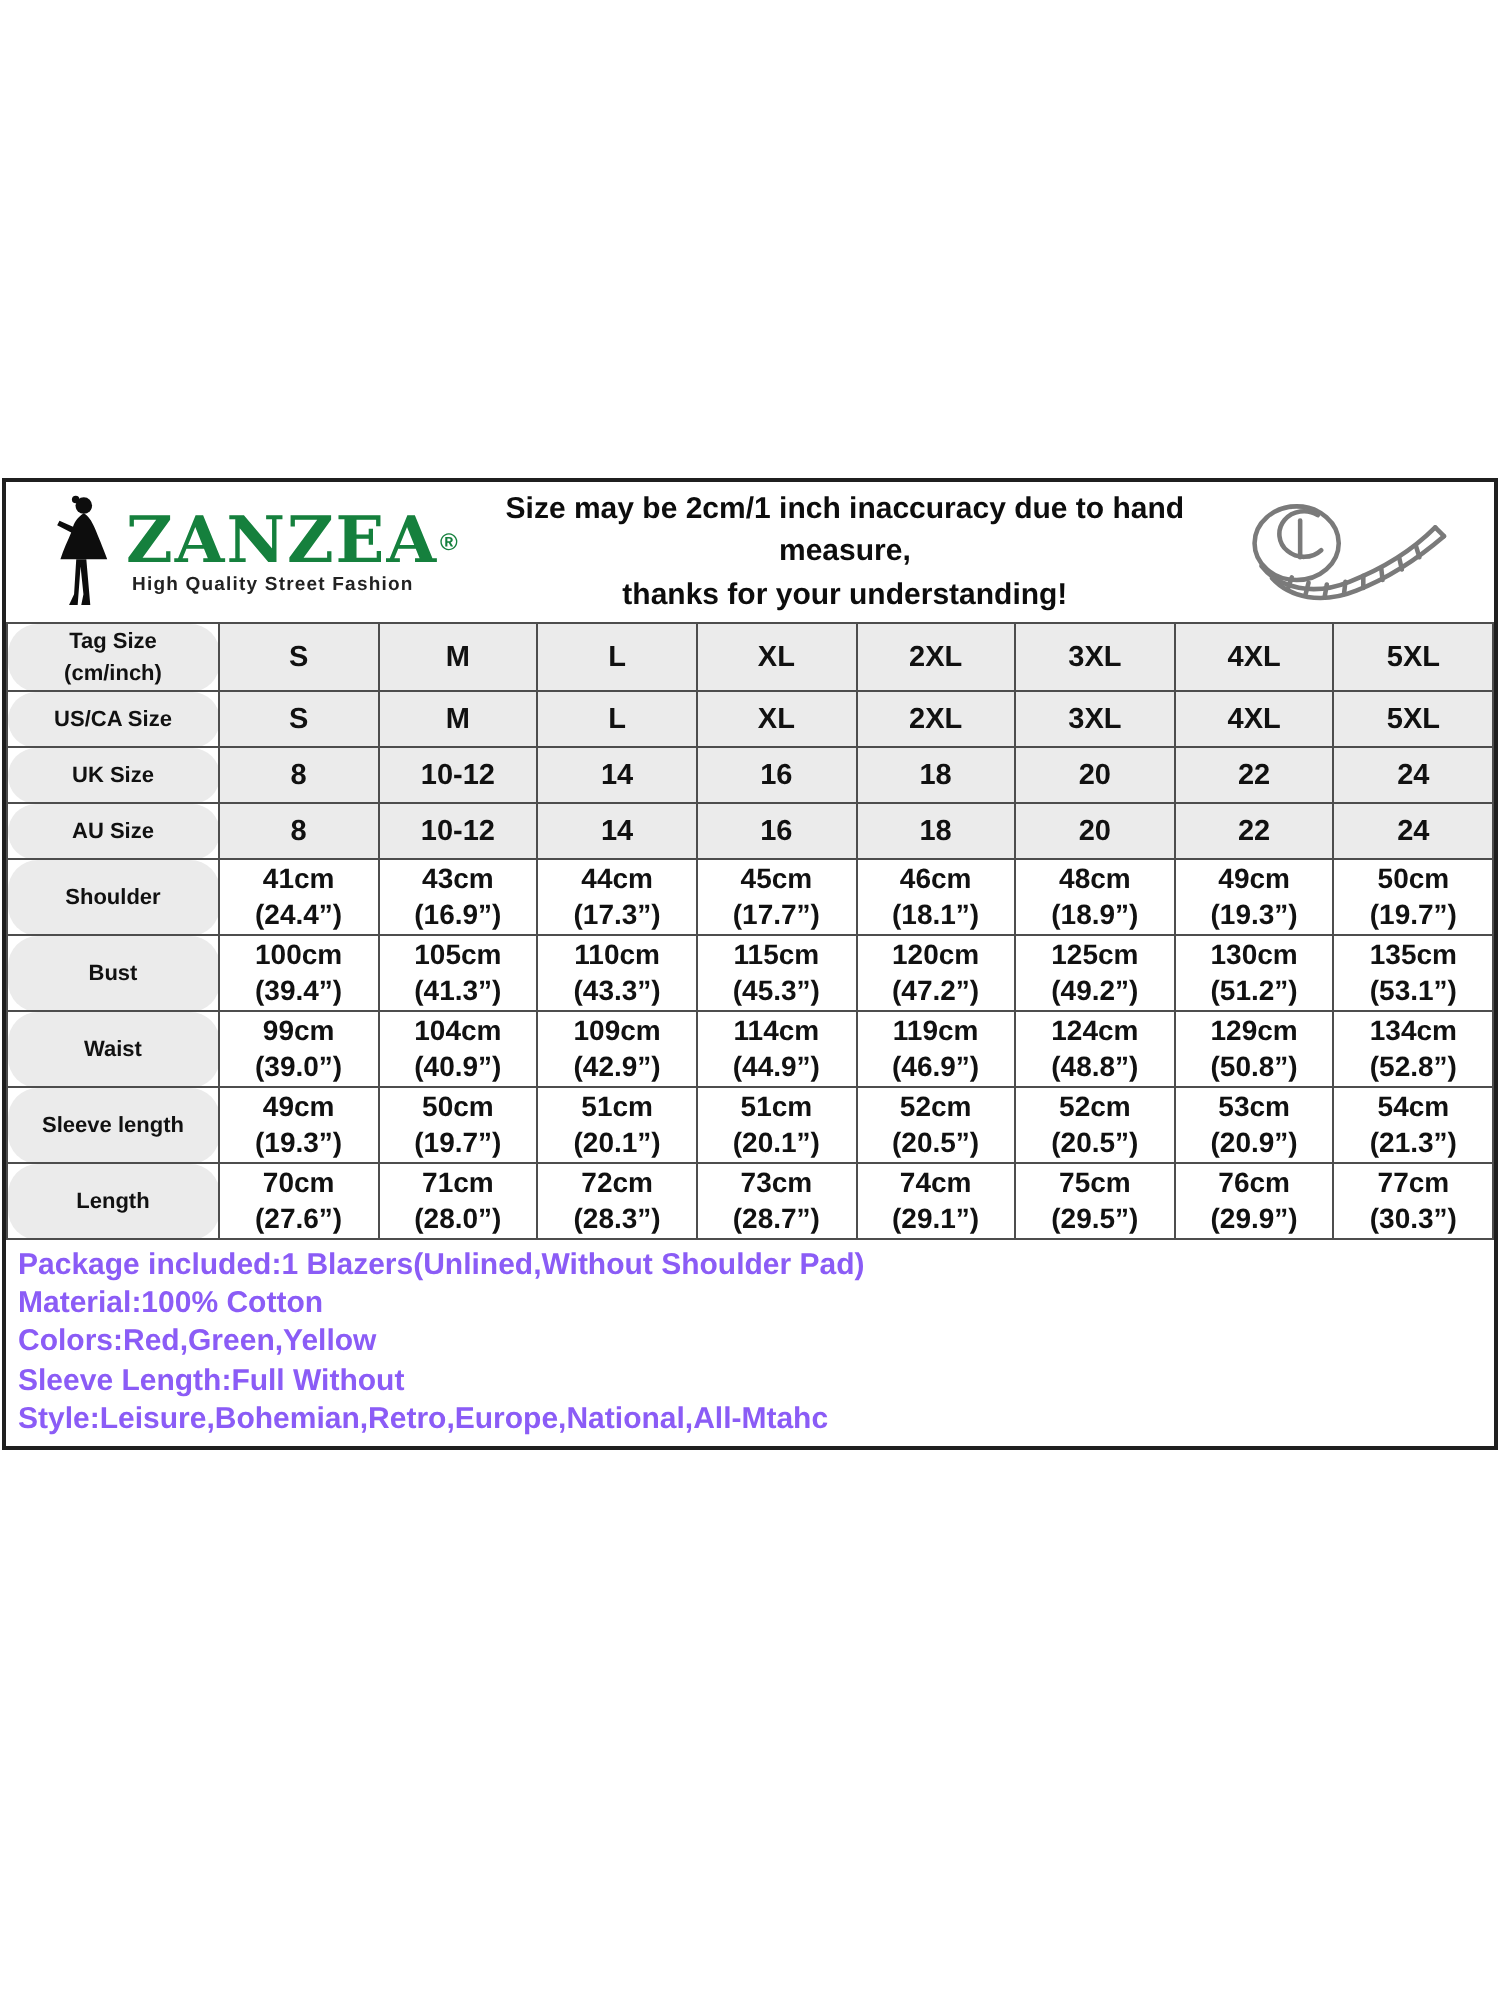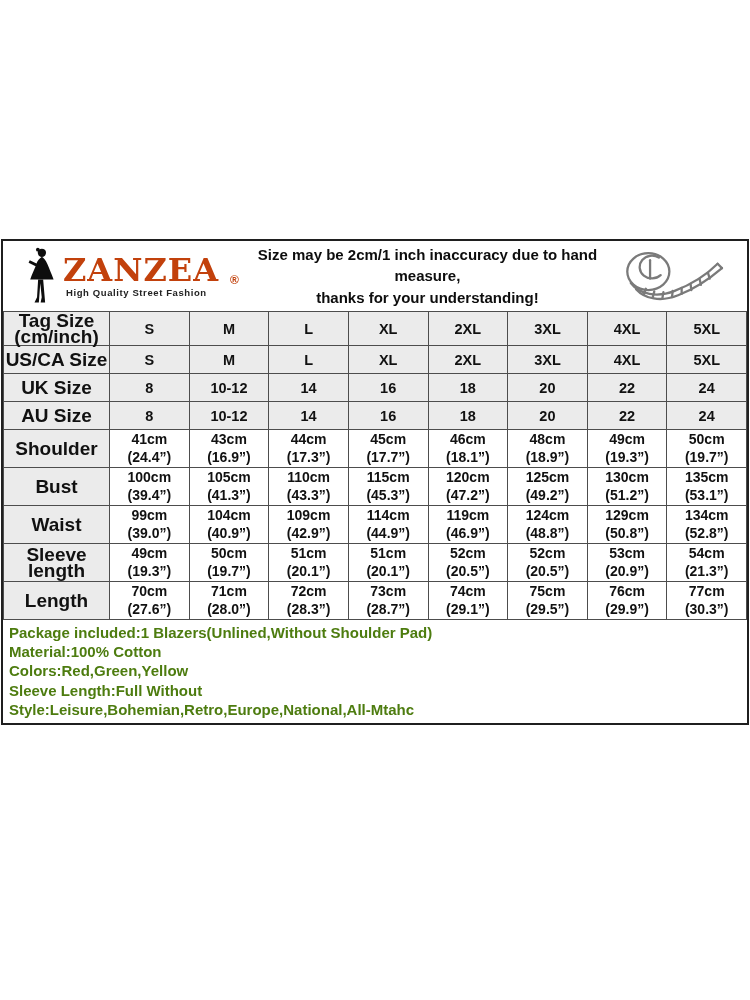--- a/index.html
+++ b/index.html
@@ -23,22 +23,22 @@
   
   .header{
     display:flex;align-items:center;height:70px;
     padding:3px 10px 3px 20px;
   }
   .logo{display:flex;align-items:center;gap:4px;flex:0 0 auto;}
   .logo-figure{flex:0 0 auto;}
   .logo-text{display:flex;flex-direction:column;line-height:1;}
   .brand-line{
     font-family:"DejaVu Serif",serif;font-weight:700;
-    font-size:32px;letter-spacing:1px;color:#c2410c;
-    display:flex;align-items:flex-end;gap:10px;
+    font-size:32px;letter-spacing:1px;color:#15803d;
+    display:flex;align-items:center;
   }
   .reg{font-size:12px;margin-top:1px;margin-left:1px;font-family:"Liberation Sans",sans-serif;}
   .tagline{
     font-size:9.5px;font-weight:700;letter-spacing:0.6px;color:#222;
     margin-top:2px;padding-left:3px;white-space:nowrap;
   }
   .disclaimer{
     flex:1 1 auto;text-align:center;
     font-weight:700;font-size:15px;line-height:21.5px;color:#0d0d0d;
     padding:0 4px;
@@ -47,30 +47,30 @@
   
   table.size-table{
     width:100%;border-collapse:collapse;table-layout:fixed;
   }
   table.size-table td{
     border:1px solid var(--grid-line);
     text-align:center;vertical-align:middle;
     font-weight:700;white-space:pre-line;
     padding:0 1px;
   }
-  td.lbl{background:var(--shaded-cell);font-size:19px;line-height:16px;}
+  td.lbl{background:var(--shaded-cell);font-size:11px;line-height:16px;border-radius:15px;}
   tr.row-tag td{height:34px;}
   tr.row-size td{height:28px;}
   tr.row-measure td{height:38px;}
   td.size-cell{background:var(--shaded-cell);font-size:14.5px;}
   td.measure-cell{background:#ffffff;font-size:14px;line-height:17.5px;}
   
   .details{
     padding:3px 6px 4px 6px;
-    font-size:15px;font-weight:700;line-height:19.2px;color:#4d7c0f;
+    font-size:15px;font-weight:700;line-height:19.2px;color:#8b5cf6;
   }
 </style>
 </head>
 <body>
 
 <div class="page">
   <div class="frame">
 
     <div class="header">
       <div class="logo">

